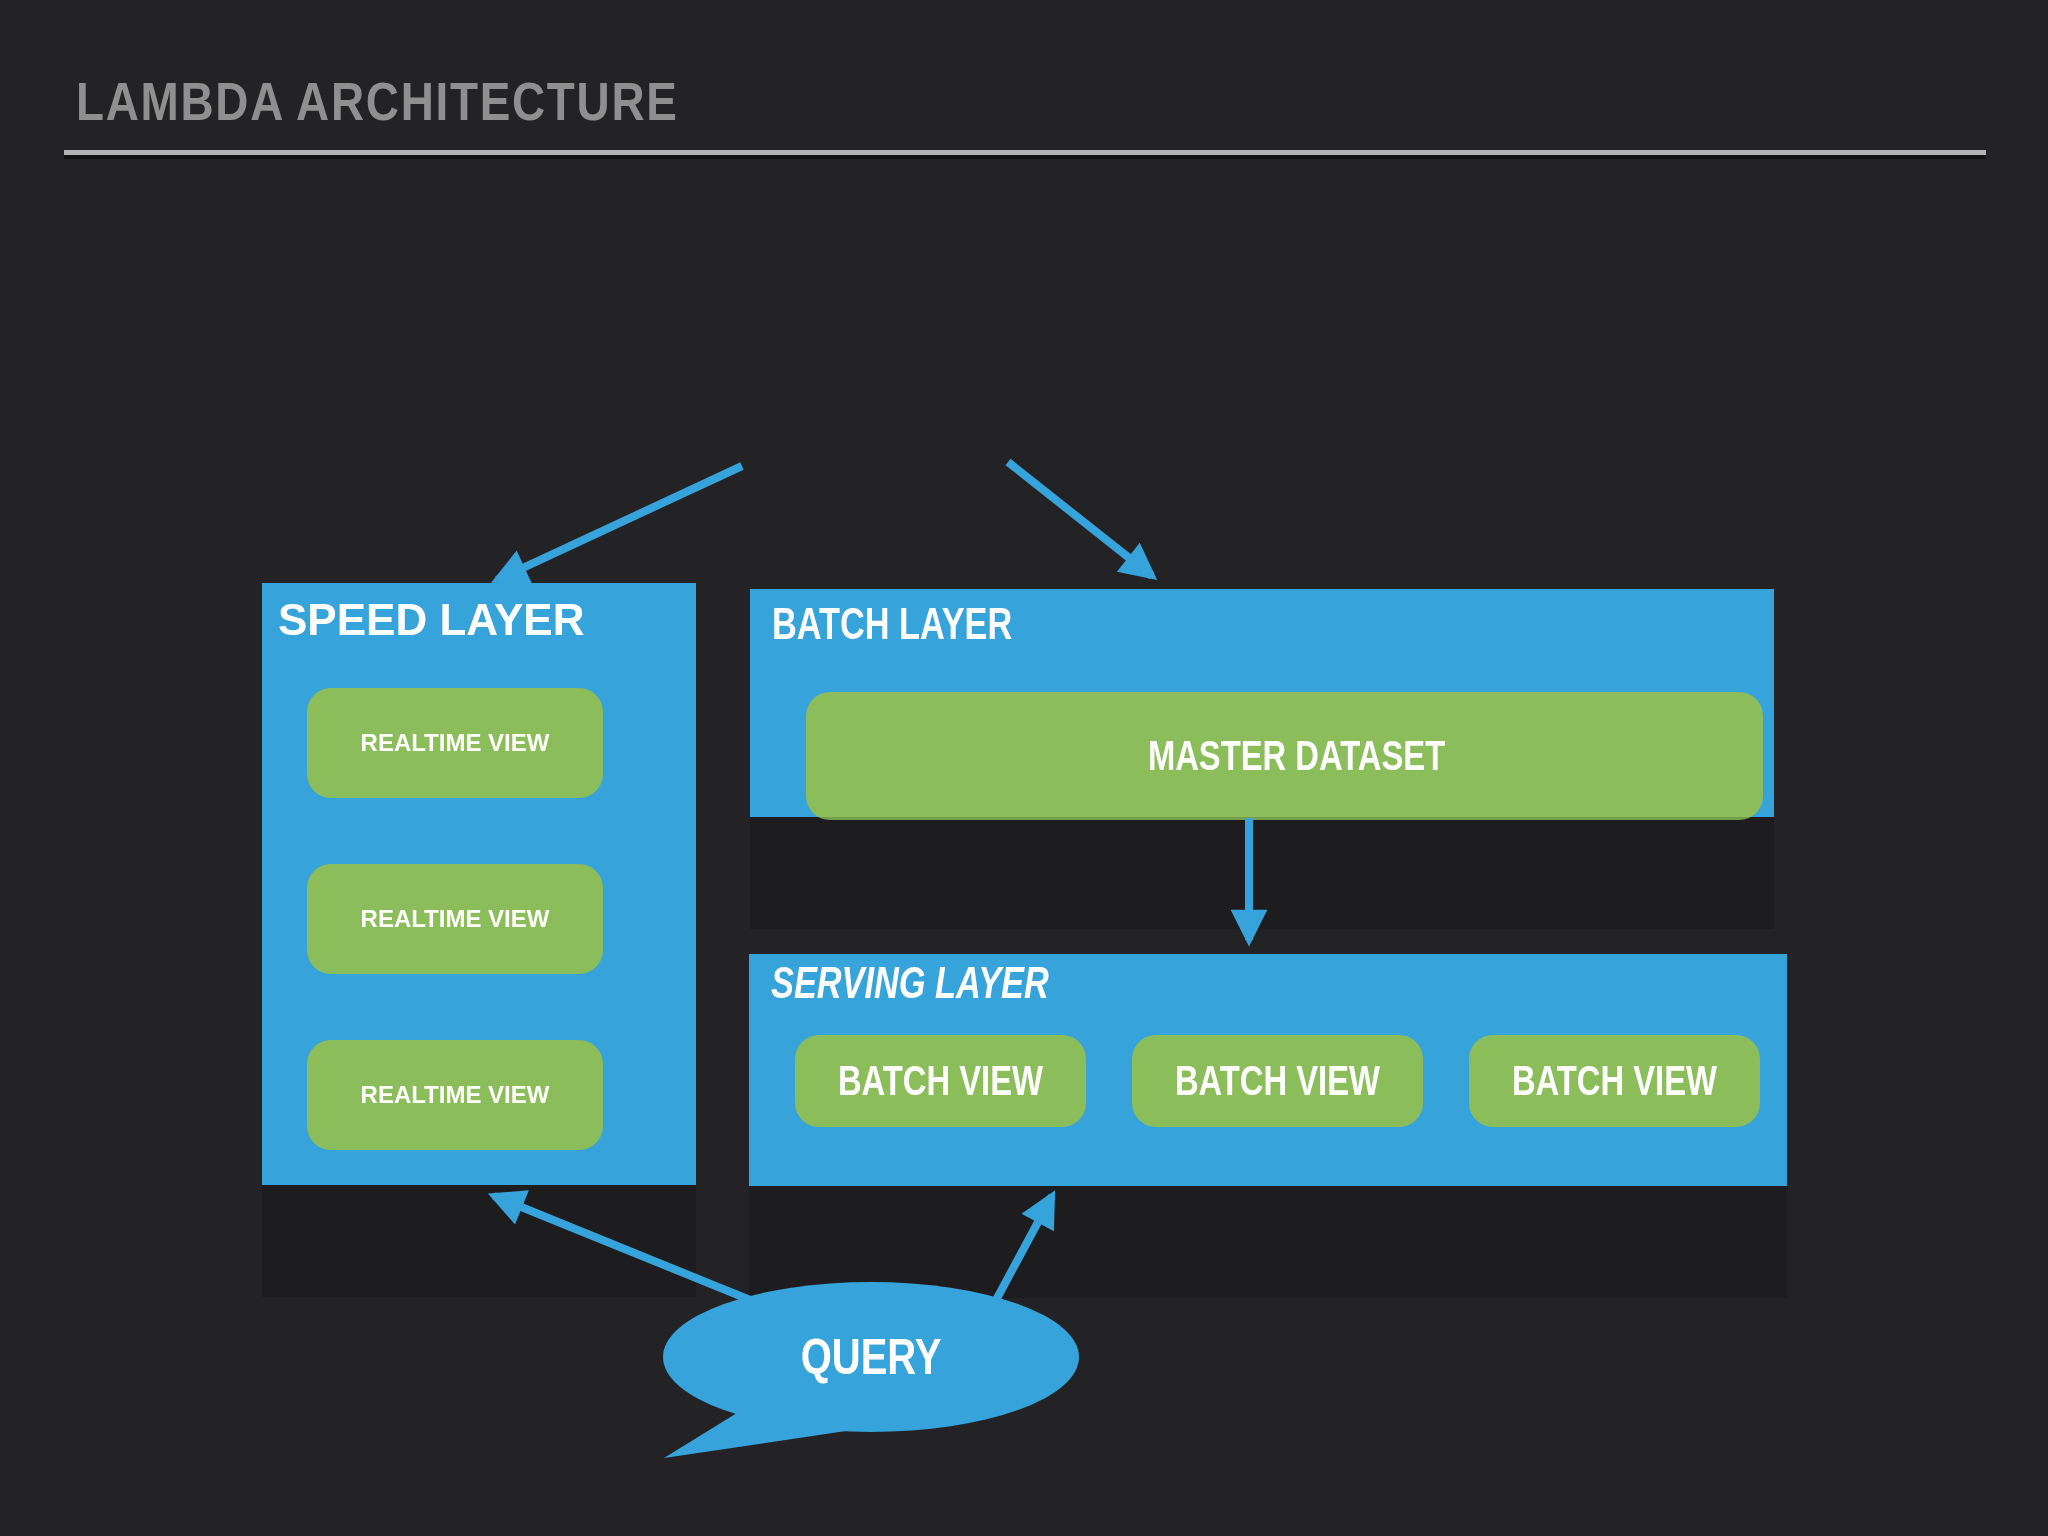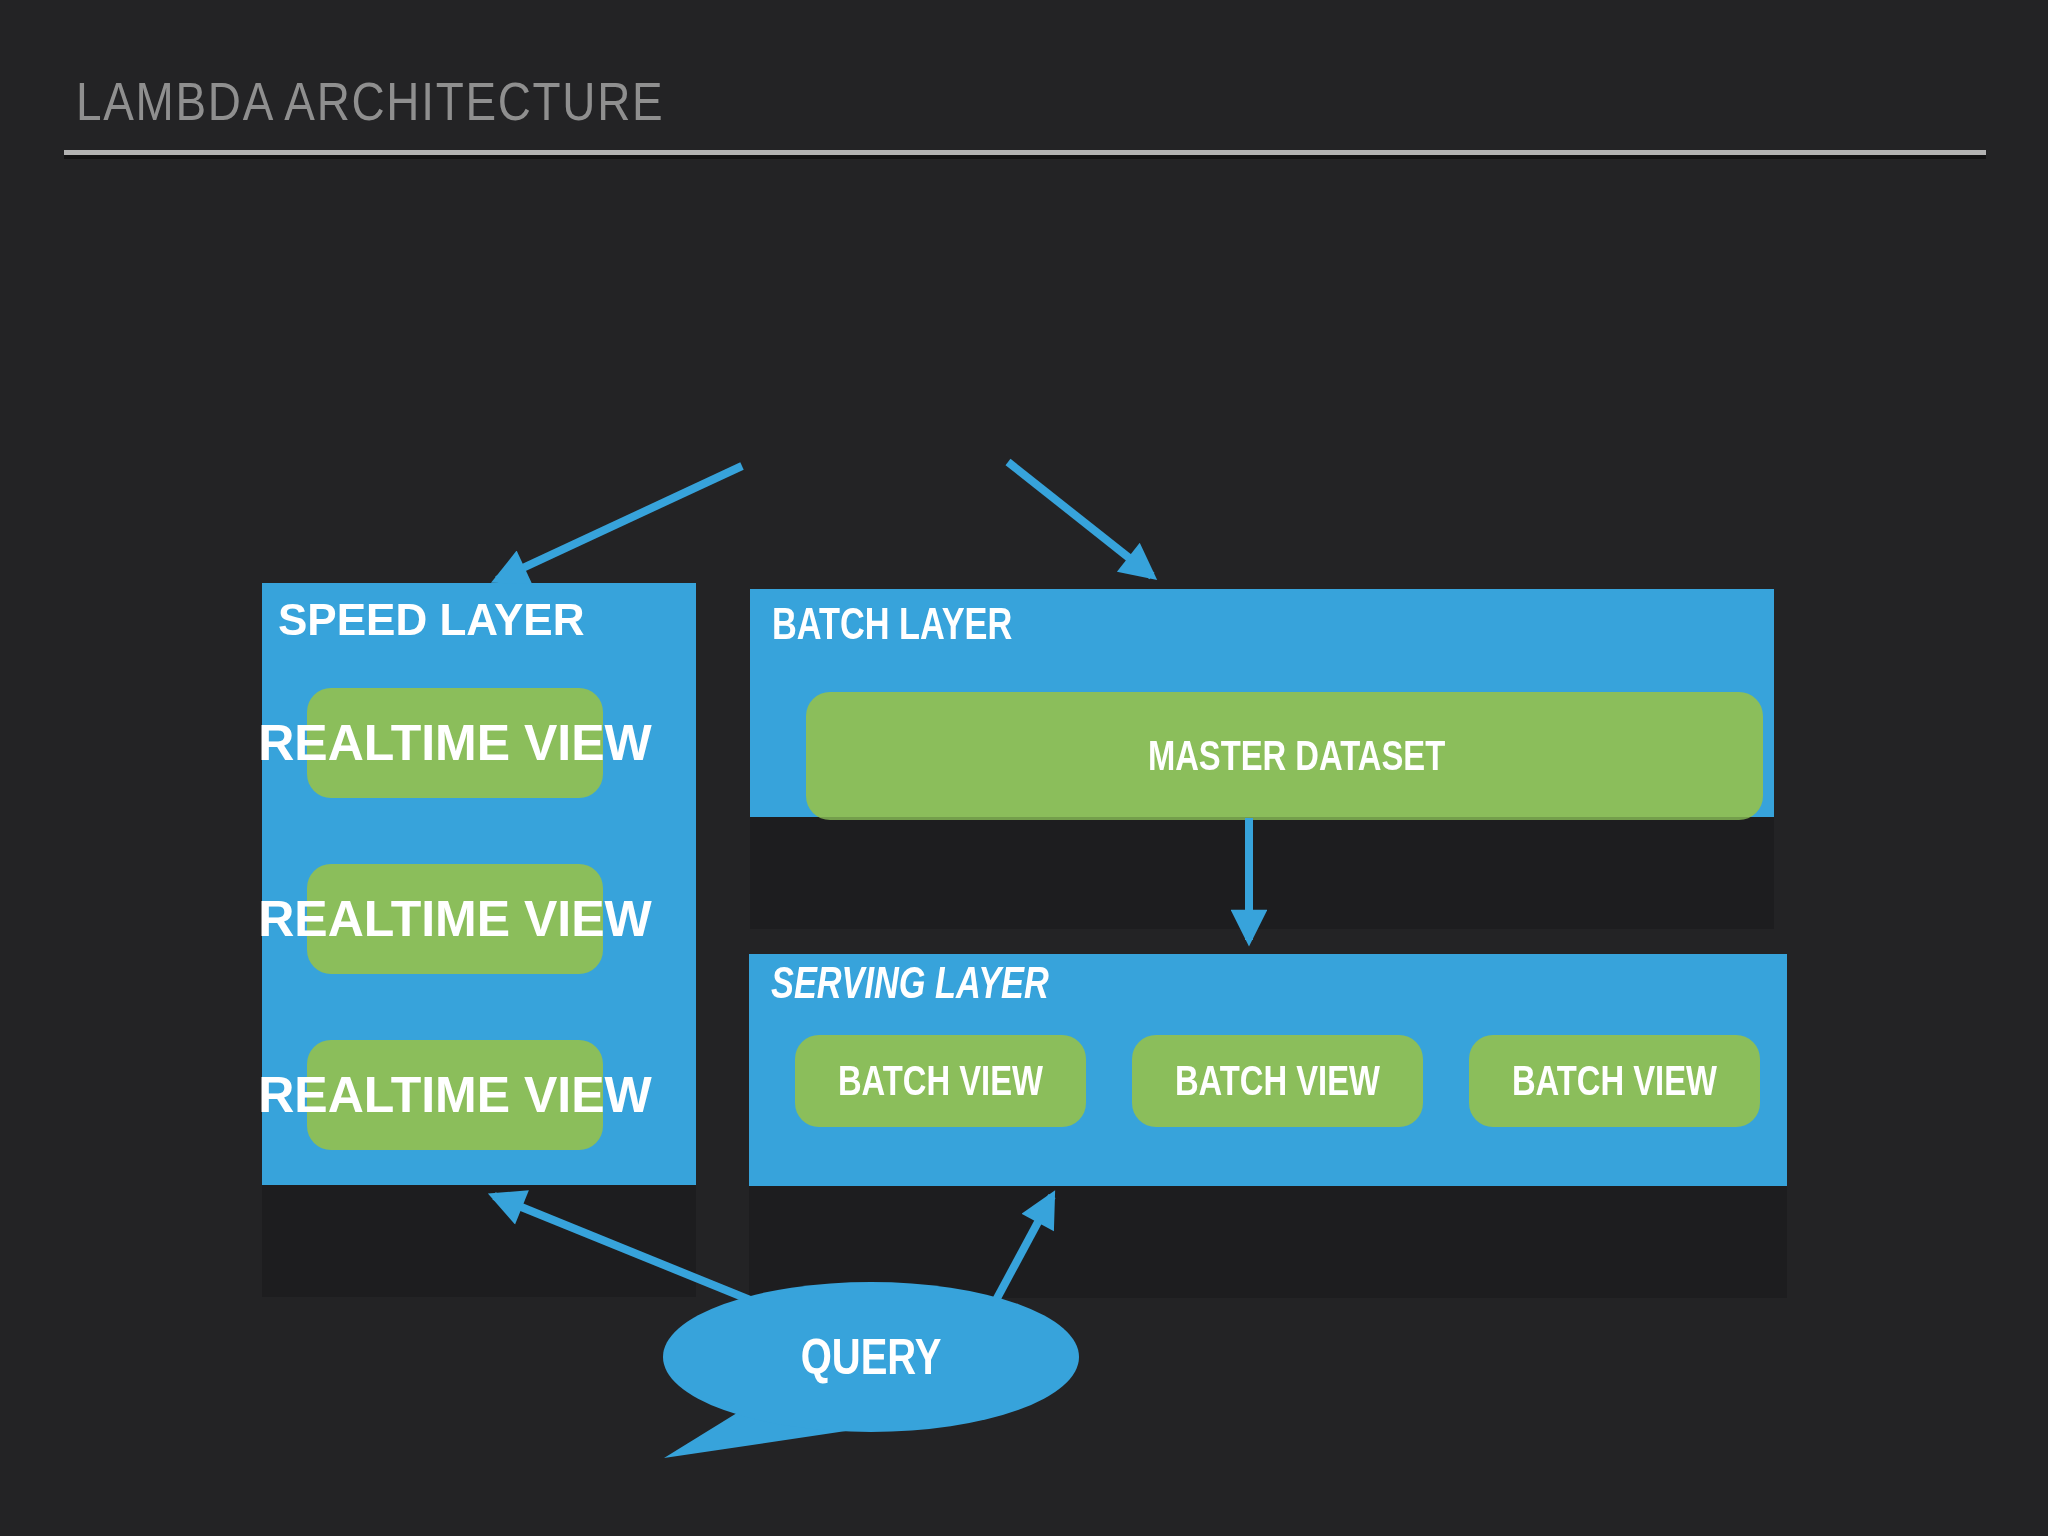--- a/index.html
+++ b/index.html
@@ -8,21 +8,21 @@
   }
   html,body{margin:0;padding:0;background:var(--bg);}
   .stage{
     position:relative; width:2048px; height:1536px; overflow:hidden;
     background:var(--bg);
     font-family:"Liberation Sans", sans-serif;
   }
   
   .page-title{
     position:absolute; left:76px; top:70px;
-    font-size:54px; font-weight:400; color:var(--title);
+    font-size:54px; font-weight:700; color:var(--title);
     letter-spacing:2px; white-space:nowrap;
   }
   .page-title .squeeze{display:inline-block; transform:scaleX(.85); transform-origin:0 50%;}
   .title-rule{
     position:absolute; left:64px; width:1922px; top:150px; height:5px;
     background:var(--rule); box-shadow:0 4px 0 rgba(0,0,0,.45);
   }
   
   .ellipse{
     position:absolute; left:660px; top:279px; width:410px; height:184px;
@@ -52,21 +52,21 @@
   #serving-layer{left:749px; top:954px;  width:1038px; height:232px;}
   #speed-layer  .layer-title{left:16px; top:12px;}
   #batch-layer  .layer-title{left:22px; top:10px;}
   #serving-layer.layer .layer-title{left:22px; top:4px;font-style:italic;}
   
   .gbox{
     position:absolute; background:var(--green); border-radius:24px;
     display:flex; align-items:center; justify-content:center;
   }
   .gbox .lbl{
-    color:var(--text); font-weight:bold; font-size:50px; white-space:nowrap;
+    color:var(--text); font-weight:bold; font-size:24px; white-space:nowrap;
   }
   .gbox .lbl.cond{display:inline-block; transform:scaleX(.78); transform-origin:50% 50%; font-size:42px;}
   
   #speed-layer .gbox{left:45px; width:296px; height:110px;}
   #speed-layer .gbox:nth-of-type(2){top:105px;}
   #speed-layer .gbox:nth-of-type(3){top:281px;}
   #speed-layer .gbox:nth-of-type(4){top:457px;}
   
   #batch-layer .gbox{left:56px; width:932px; top:103px; height:128px;padding-left:25px;}
   

